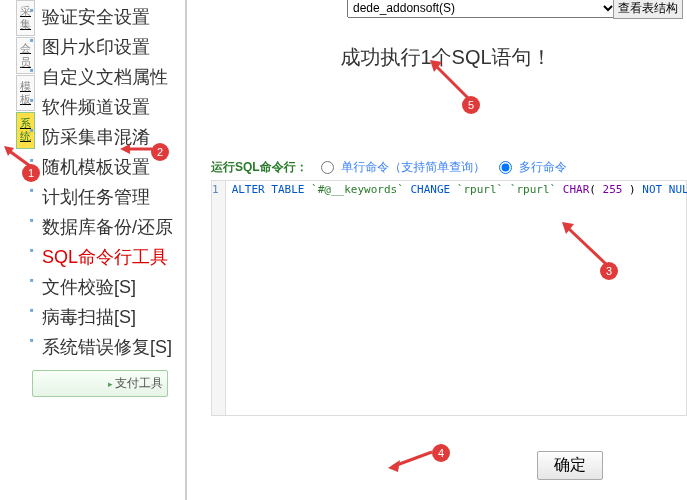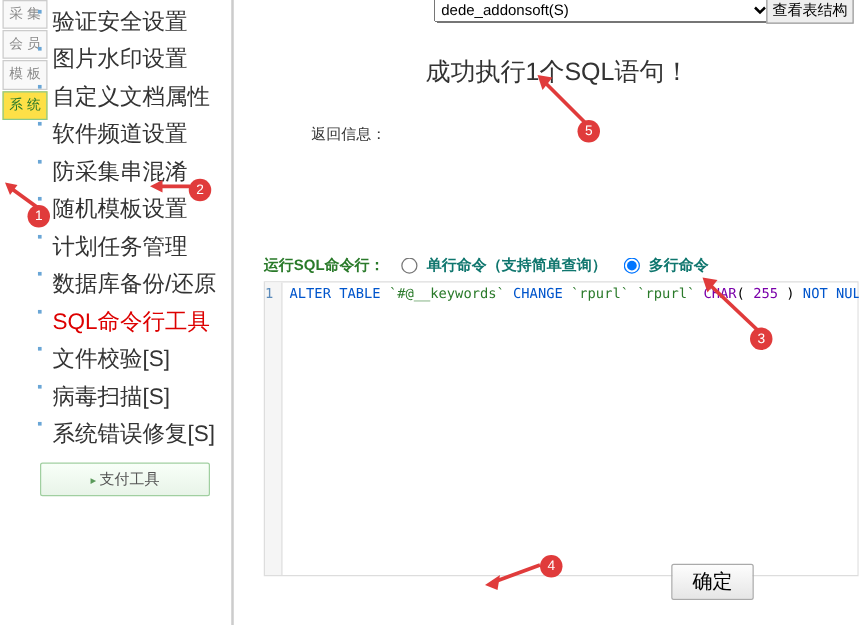--- a/index.html
+++ b/index.html
@@ -1,35 +1,35 @@
 <!DOCTYPE html>
 <html><head>
 <meta charset="utf-8">
 <style>
 * { margin: 0; padding: 0; box-sizing: border-box; }
 body { font-family: "Microsoft YaHei", Arial, sans-serif; font-size: 12px; background: #fff; width: 687px; height: 500px; position: relative; overflow: hidden; }
-.left-tabs { position: absolute; left: 2px; top: 0; width: 36px; }
+.left-tabs { position: absolute; left: 16px; top: 0; width: 19px; text-decoration: underline; }
 .left-tab { border: 1px solid #ccc; padding: 4px 2px; text-align: center; font-size: 11px; color: #888; background: #f9f9f9; margin-bottom: 1px; cursor: pointer; line-height: 1.2; }
 .left-tab.active { color: #2a7a2a; border-color: #8bc88b; background: #fde047; }
 .sidebar { position: absolute; left: 24px; top: 0; width: 152px; }
 .menu-list { list-style: none; padding: 2px 0; }
 .menu-item { padding: 3px 0 3px 18px; position: relative; font-size: 18px; color: #333; cursor: pointer; }
 .menu-item::before { content: "■"; position: absolute; left: 6px; font-size: 6px; color: #6aa6d6; top: 5px; }
 .menu-item.active { color: #d00; }
-.pay-tool { margin: 6px 8px; border: 1px solid #a0cfa0; background: linear-gradient(#f8fff8,#e8f4e8); padding: 4px; text-align: center; font-size: 12px; color: #555; cursor: pointer; border-radius: 2px; }
+.pay-tool { margin: 6px 8px; border: 1px solid #a0cfa0; background: linear-gradient(#f8fff8,#e8f4e8); padding: 4px; text-align: right; font-size: 12px; color: #555; cursor: pointer; border-radius: 2px; }
 .pay-tool::before { content: "▸ "; color: #5a9a5a; font-size: 9px; }
 .main { position: absolute; left: 185px; top: 0; right: 0; bottom: 0; border-left: 2px solid #ccc; padding-left: 18px; }
 .top-select { position: absolute; left: 160px; top: -2px; }
 .top-select select { width: 270px; font-size: 12px; padding: 1px; }
 .view-btn { position: absolute; right: 4px; top: -2px; font-size: 12px; background: #eee; border: 1px solid #999; padding: 1px 4px; }
 .success-msg { text-align: center; font-size: 20px; color: #333; margin-top: 44px; }
 .return-info { margin: 28px 0 0 44px; font-size: 12px; color: #333; }
 .sql-run-row { margin: 88px 0 0 6px; font-size: 12px; color: #2a7a2a; font-weight: bold; }
 .sql-run-row input[type=radio] { margin: 0 4px 0 10px; vertical-align: middle; }
-.sql-run-row label { color: #0f766e; font-weight: bold; }
+.sql-run-row label { color: #3b82f6; font-weight: normal; }
 .code-area { margin: 4px 0 0 6px; border: 1px solid #ddd; height: 236px; position: relative; background: #fff; display: flex; }
 .gutter { width: 24px; background: #f5f5f5; border-right: 1px solid #e0e0e0; color: #5a8aba; font-size: 11px; text-align: right; padding: 2px 6px 0 0; font-family: Consolas, monospace; }
 .code { flex: 1; padding: 2px 6px; font-family: Consolas, monospace; font-size: 11px; white-space: pre; }
 .c-kw { color: #0055cc; }
 .c-str { color: #2a7a2a; }
 .c-fn { color: #7a00aa; }
 .c-num { color: #7a00aa; }
 .submit-btn { position: absolute; left: 350px; bottom: 20px; padding: 3px 16px; font-size: 16px; background: linear-gradient(#fdfdfd,#e6e6e6); border: 1px solid #aaa; border-radius: 2px; cursor: pointer; }
 .arrow { position: absolute; pointer-events: none; }
 .arrow svg { overflow: visible; }
@@ -69,21 +69,20 @@
 
 <div class="main">
   <div class="top-select">
     <select>
       <option>dede_addonsoft(S)</option>
     </select>
   </div>
   <button class="view-btn">查看表结构</button>
 
   <div class="success-msg">成功执行1个SQL语句！</div>
-  <div class="return-info">返回信息：</div>
 
   <div class="sql-run-row">
     <span>运行SQL命令行：</span>
     <input type="radio" name="m" style="">
     <label>单行命令（支持简单查询）</label>
     <input type="radio" name="m" checked="" style="">
     <label>多行命令</label>
   </div>
 
   <div class="code-area">

